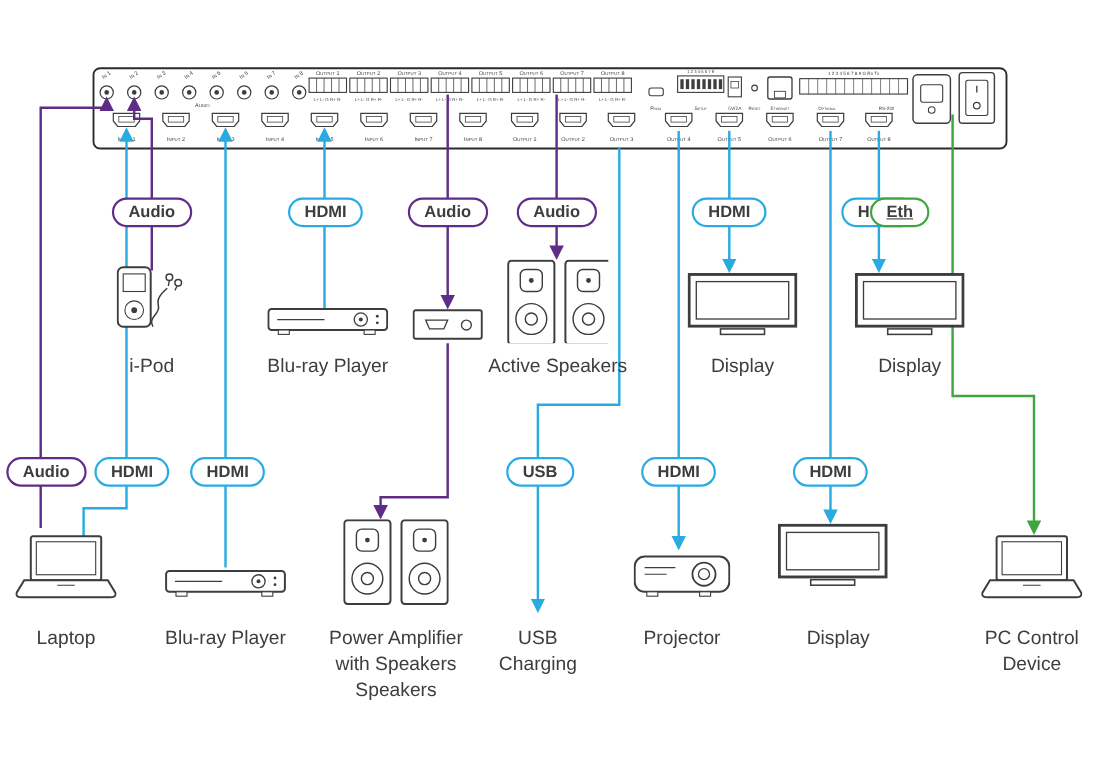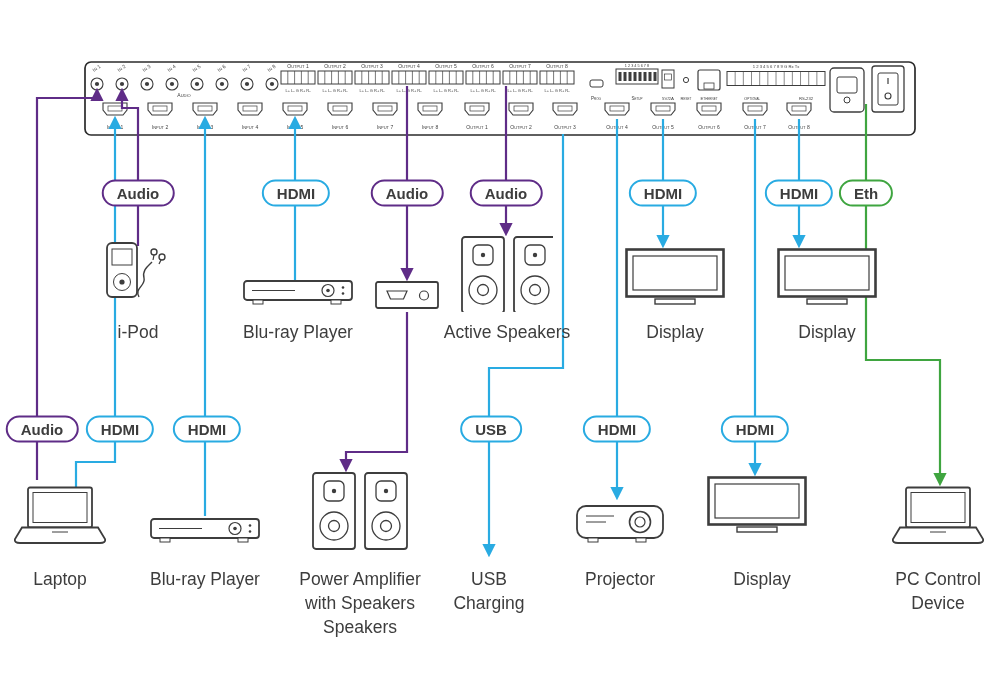--- a/index.html
+++ b/index.html
@@ -309,21 +309,21 @@
         <text x="938" y="609" text-anchor="middle" class="dev-label">Device</text>
       </g>
   </svg>
   <div id="pills">
       <div class="pill" style="left: 138px; top: 193px; border-color: rgb(95, 44, 135);"><span>Audio</span></div>
       <div class="pill" style="left: 296px; top: 193px; border-color: rgb(41, 171, 226);"><span>HDMI</span></div>
       <div class="pill" style="left: 407px; top: 193px; border-color: rgb(95, 44, 135);"><span>Audio</span></div>
       <div class="pill" style="left: 506px; top: 193px; border-color: rgb(95, 44, 135);"><span>Audio</span></div>
       <div class="pill" style="left: 663px; top: 193px; border-color: rgb(41, 171, 226);"><span>HDMI</span></div>
       <div class="pill" style="left: 799px; top: 193px; border-color: rgb(41, 171, 226);"><span>HDMI</span></div>
-      <div class="pill" style="left: 866px; top: 193px; border-color: rgb(63, 165, 64);"><span>Eth</span></div>
+      <div class="pill" style="left: 818px; top: 193px; border-color: rgb(63, 165, 64); text-decoration: underline;"><span>Eth</span></div>
       <div class="pill" style="left: 42px; top: 429px; border-color: rgb(95, 44, 135);"><span>Audio</span></div>
       <div class="pill" style="left: 120px; top: 429px; border-color: rgb(41, 171, 226);"><span>HDMI</span></div>
       <div class="pill" style="left: 207px; top: 429px; border-color: rgb(41, 171, 226);"><span>HDMI</span></div>
       <div class="pill" style="left: 491px; top: 429px; border-color: rgb(41, 171, 226);"><span>USB</span></div>
       <div class="pill" style="left: 617px; top: 429px; border-color: rgb(41, 171, 226);"><span>HDMI</span></div>
       <div class="pill" style="left: 755px; top: 429px; border-color: rgb(41, 171, 226);"><span>HDMI</span></div>
     </div>
 </div>
 
 </body></html>

